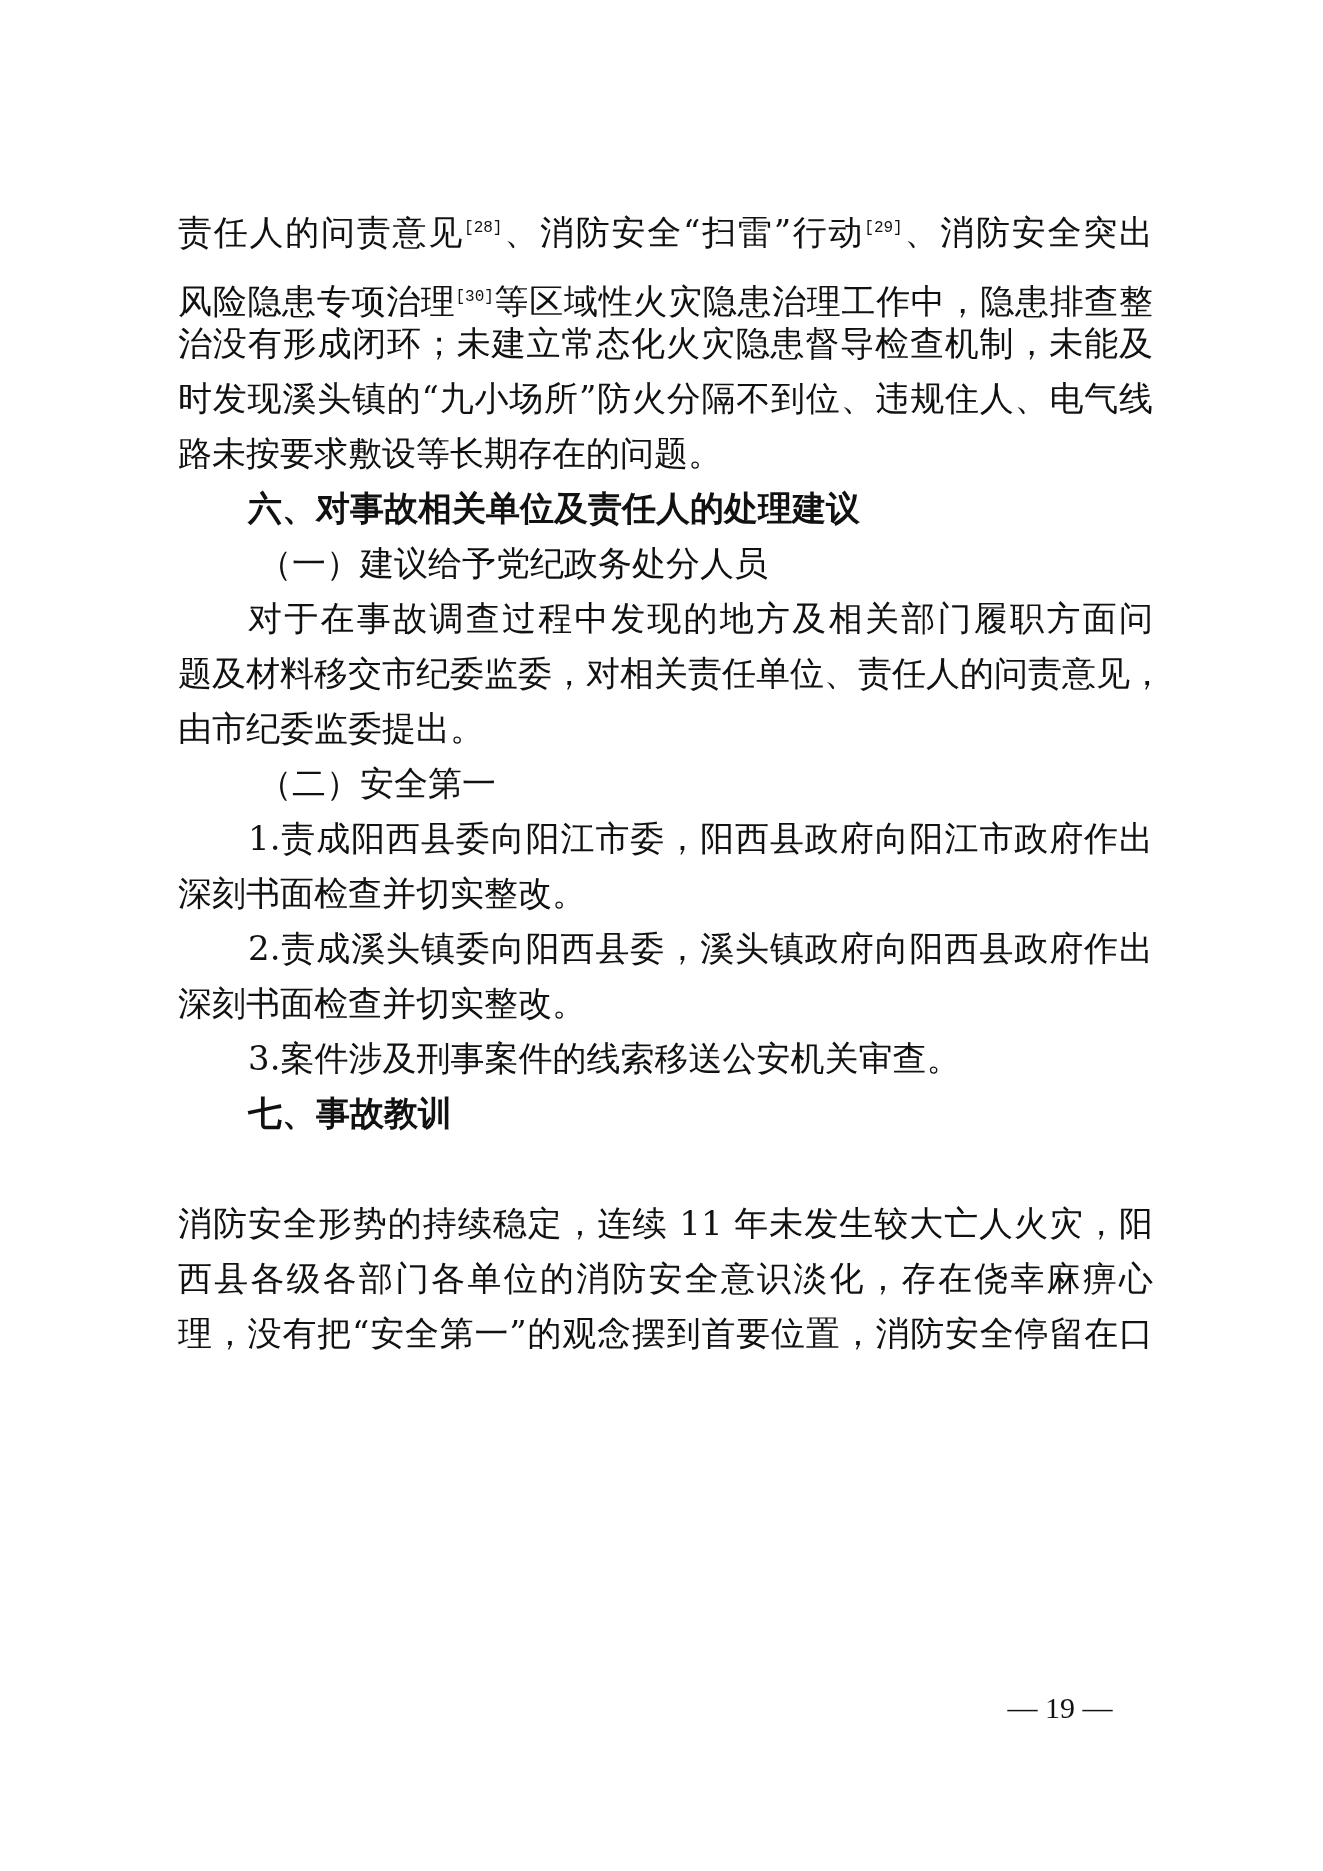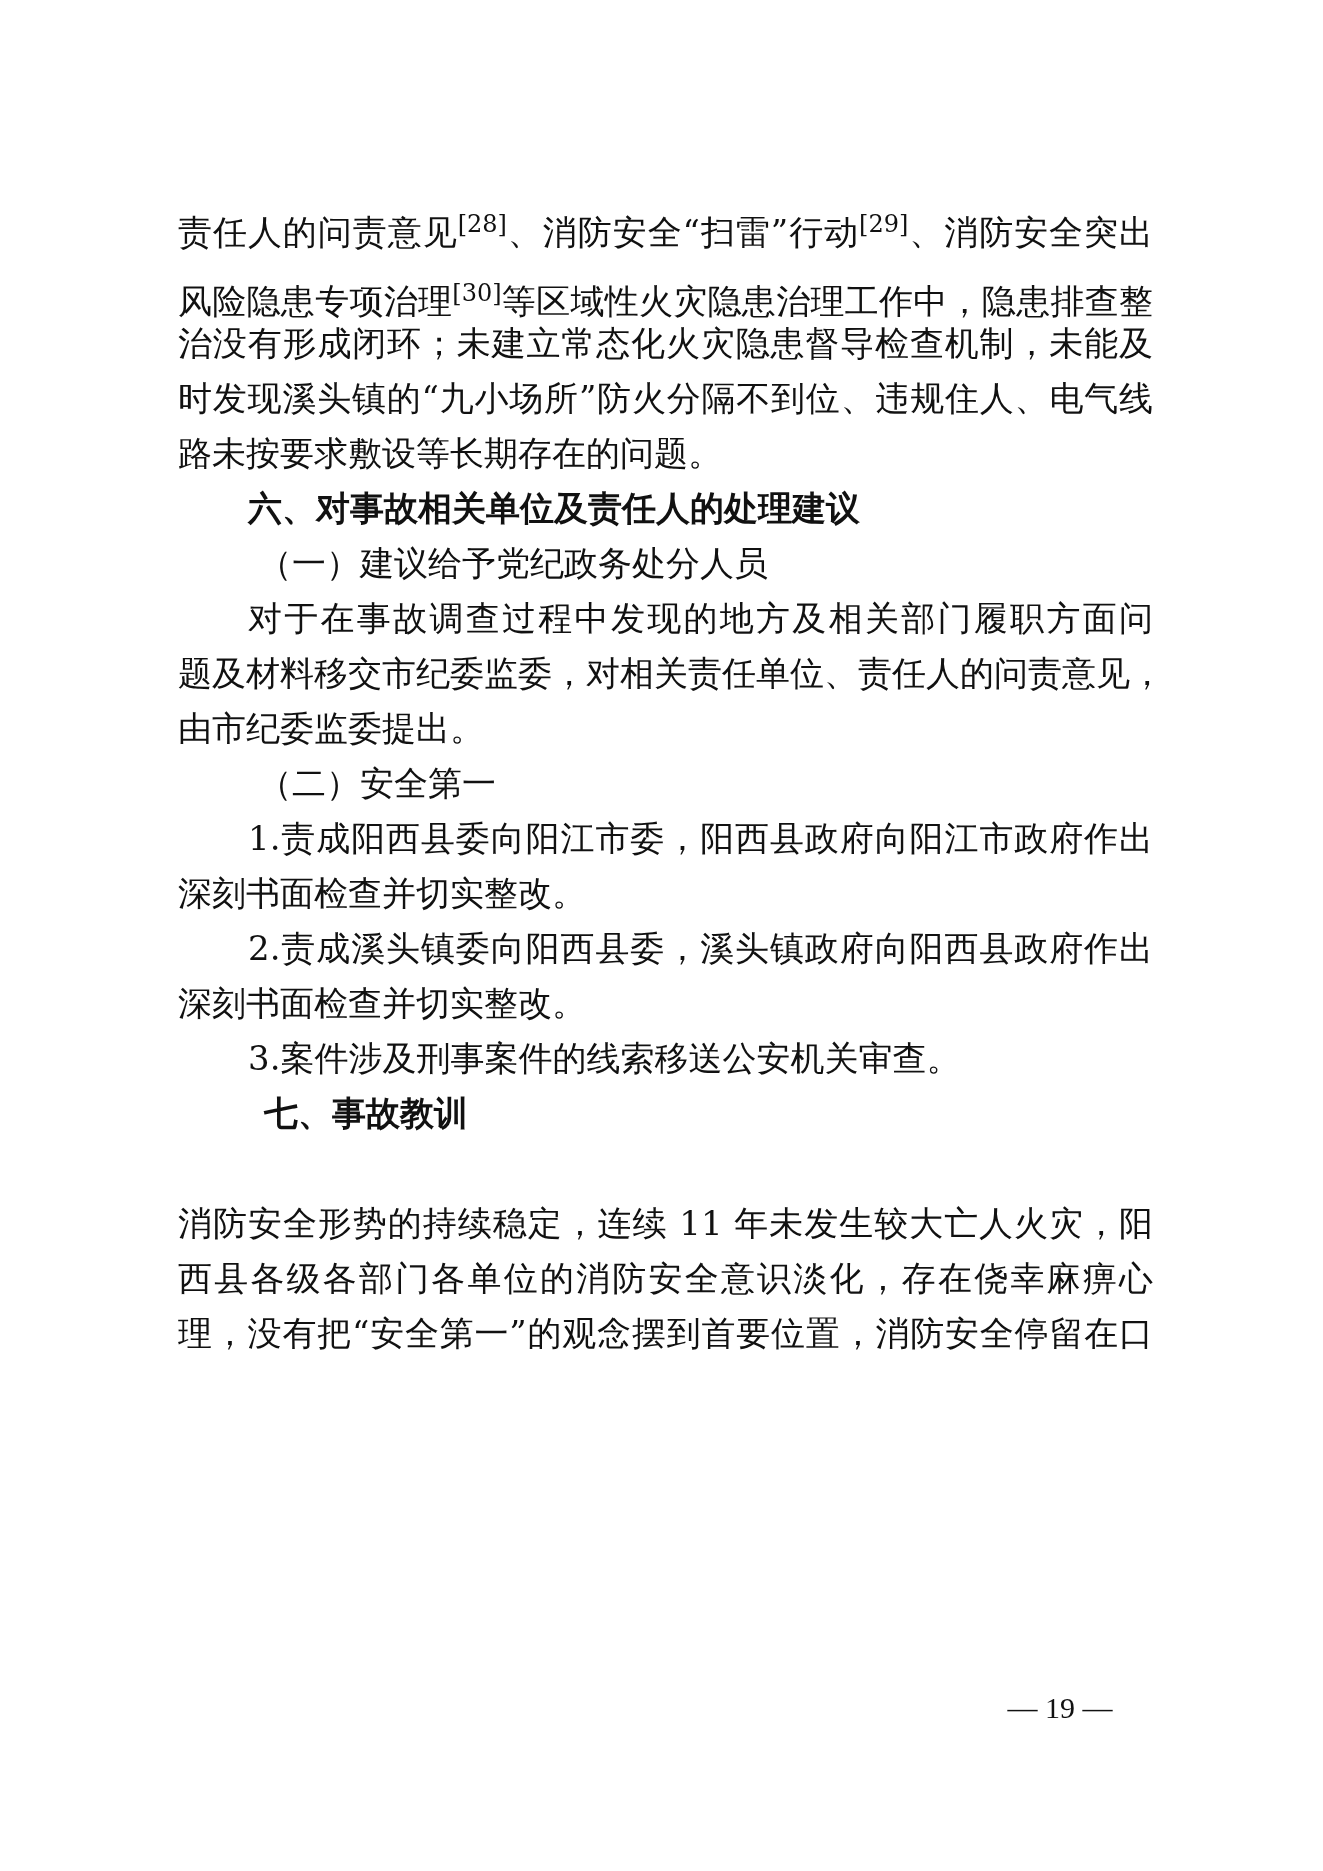--- a/index.html
+++ b/index.html
@@ -47,23 +47,24 @@
     .heading {
       font-family: "DejaVu Sans", "Liberation Sans", sans-serif;
       font-weight: bold;
       text-align-last: left;
       font-size: 34px;
     }
     .subheading {
       text-align-last: left;
     }
     sup.ref {
-      font-size: 24px;
+      font-size: 16px;
       vertical-align: 12px;
       line-height: 0;
+      font-family: Liberation Mono, monospace;
     }
     .page-number {
       position: absolute;
       left: 990px;
       top: 1690px;
       width: 140px;
       text-align: center;
       font-size: 30px;
       line-height: 36px;
       font-family: "Liberation Serif", "DejaVu Serif", serif;
@@ -90,19 +91,19 @@
   <div class="line" style="top:653px;">题及材料移交市纪委监委，对相关责任单位、责任人的问责意见，</div>
   <div class="line last" style="top:708px;">由市纪委监委提出。</div>
 
   <div class="line subheading sub-indent" style="top:763px;">（二）安全第一</div>
   <div class="line indent" style="top:818px;">1.责成阳西县委向阳江市委，阳西县政府向阳江市政府作出</div>
   <div class="line last" style="top:873px;">深刻书面检查并切实整改。</div>
   <div class="line indent" style="top:928px;">2.责成溪头镇委向阳西县委，溪头镇政府向阳西县政府作出</div>
   <div class="line last" style="top:983px;">深刻书面检查并切实整改。</div>
   <div class="line indent last" style="top:1038px;">3.案件涉及刑事案件的线索移送公安机关审查。</div>
 
-  <div class="line heading indent" style="top:1093px;margin-left:16px;">七、事故教训</div>
+  <div class="line heading indent" style="top:1093px;">七、事故教训</div>
   <div class="line" style="top:1203px;">消防安全形势的持续稳定，连续 11 年未发生较大亡人火灾，阳</div>
   <div class="line" style="top:1258px;">西县各级各部门各单位的消防安全意识淡化，存在侥幸麻痹心</div>
   <div class="line" style="top:1313px;">理，没有把“安全第一”的观念摆到首要位置，消防安全停留在口</div>
 
   <div class="page-number">— 19 —</div>
 </div>
 
 </body></html>

